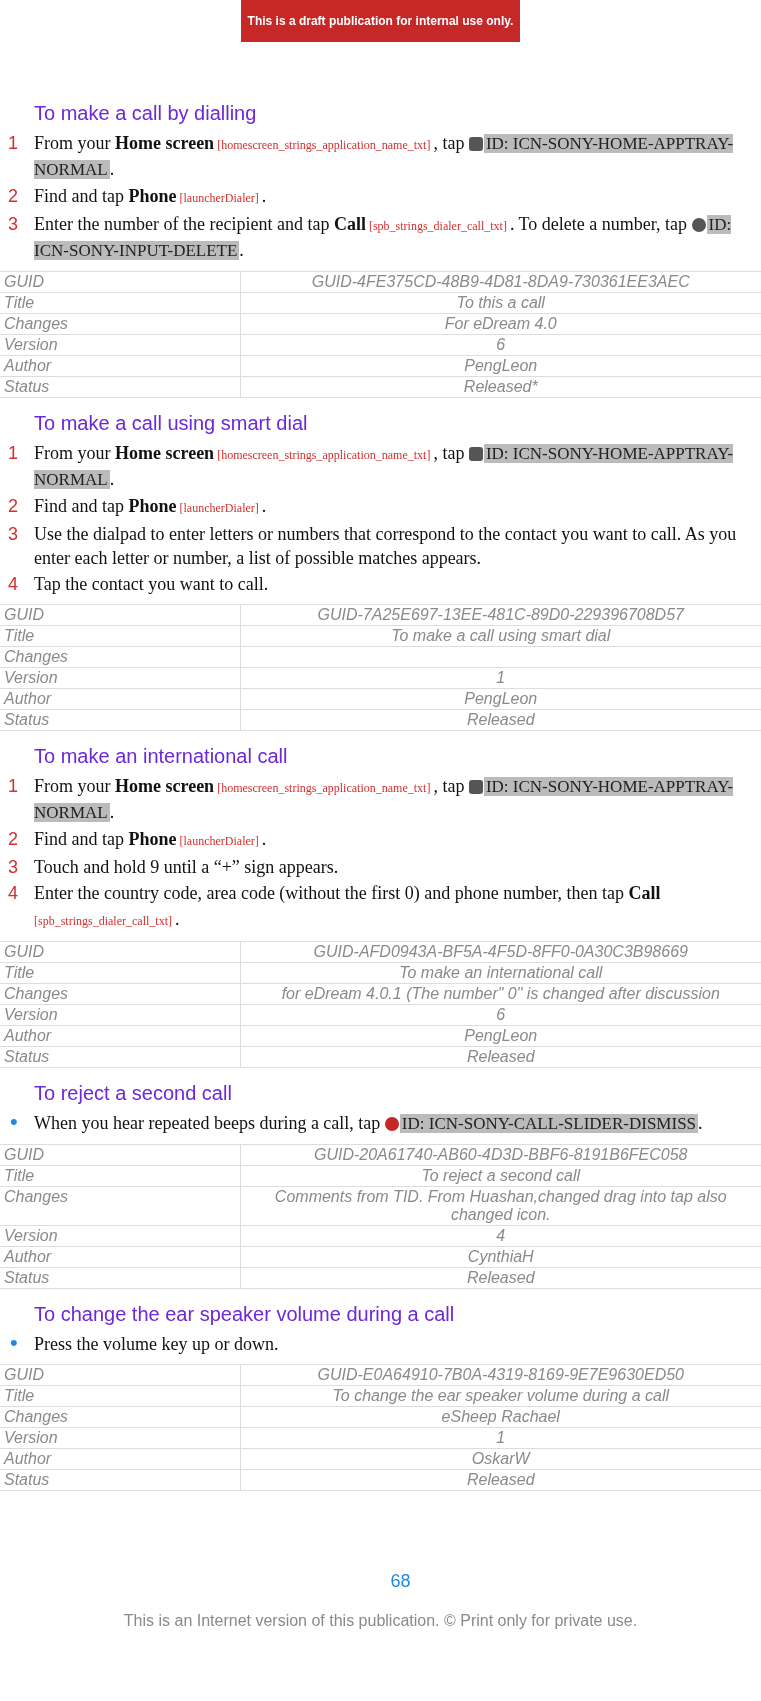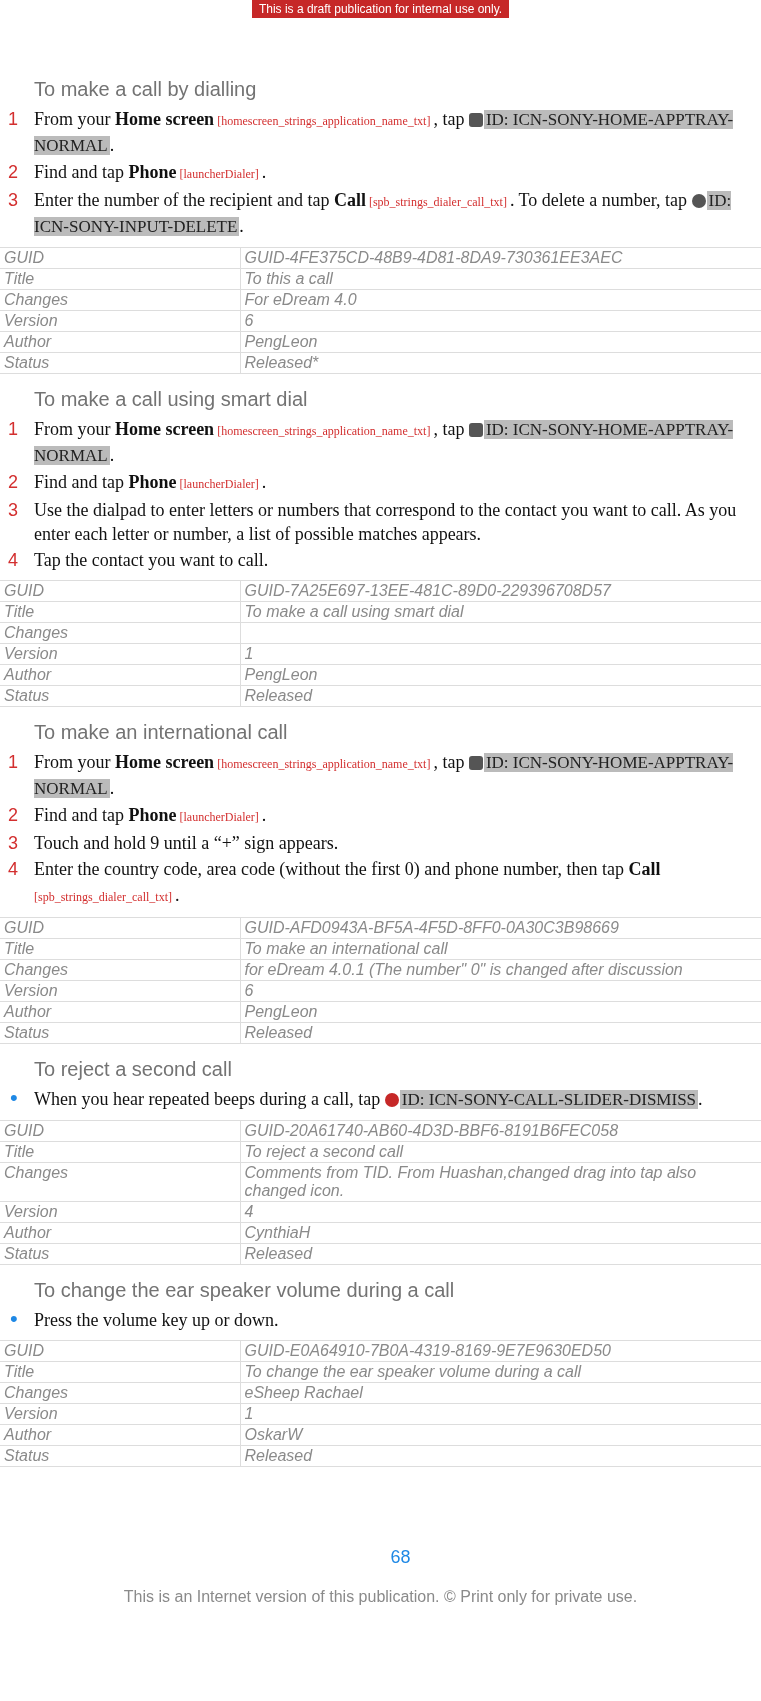--- a/index.html
+++ b/index.html
@@ -1,24 +1,24 @@
 <!DOCTYPE html>
 <html><head>
 <meta charset="utf-8">
 <style>
   * { box-sizing: border-box; margin: 0; padding: 0; }
   html, body { width: 761px; font-family: Arial, Helvetica, sans-serif; background: #fff; color: #111; }
   .banner {
-    margin: 0 auto 60px auto; width: fit-content; padding: 0 6px;
-    background: #c62828; color: #fff; font-weight: normal; font-size: 12px;
+    margin: 0 auto 60px auto; width: fit-content; padding: 12px 6px;
+    background: #c62828; color: #fff; font-weight: bold; font-size: 12px;
     border: 1px solid #c62828; line-height: 16px;
   }
   .content { padding: 0 0 0 0; }
   .section-title {
-    color: #737373; font-size: 20px; font-weight: 400;
+    color: #6d28d9; font-size: 20px; font-weight: 400;
     margin: 14px 0 6px 34px;
   }
   ol.steps, ul.steps { list-style: none; margin: 0 0 6px 0; padding: 0; }
   ol.steps > li, ul.steps > li {
     display: flex; align-items: flex-start; font-size: 18px; line-height: 24px;
     padding: 0 4px 2px 0; margin-left: 4px;
   }
   .step-num {
     flex: 0 0 30px; color: #d32f2f; font-weight: 400; font-size: 18px;
     text-align: left; padding-left: 4px;
@@ -49,21 +49,21 @@
   }
   table.meta {
     width: 100%; border-collapse: collapse; margin: 2px 14px 10px 0;
     font-style: italic; color: #8a8a8a; font-size: 16px;
   }
   table.meta td {
     border: 1px solid #ddd; padding: 1px 4px 1px 4px; height: 21px;
     vertical-align: top;
   }
   table.meta td:first-child { width: 240px; border-left: none; }
-  table.meta td:last-child { border-right: none; }
+  table.meta td:last-child { border-right: none; text-align: center; }
   .page-num {
     text-align: center; color: #1e88e5; font-size: 18px; margin-top: 80px; padding-left: 40px;
   }
   .footer {
     text-align: center; color: #8a8a8a; font-size: 16px; margin-top: 20px;
     padding-bottom: 6px;
   }
 </style>
 </head>
 <body>

